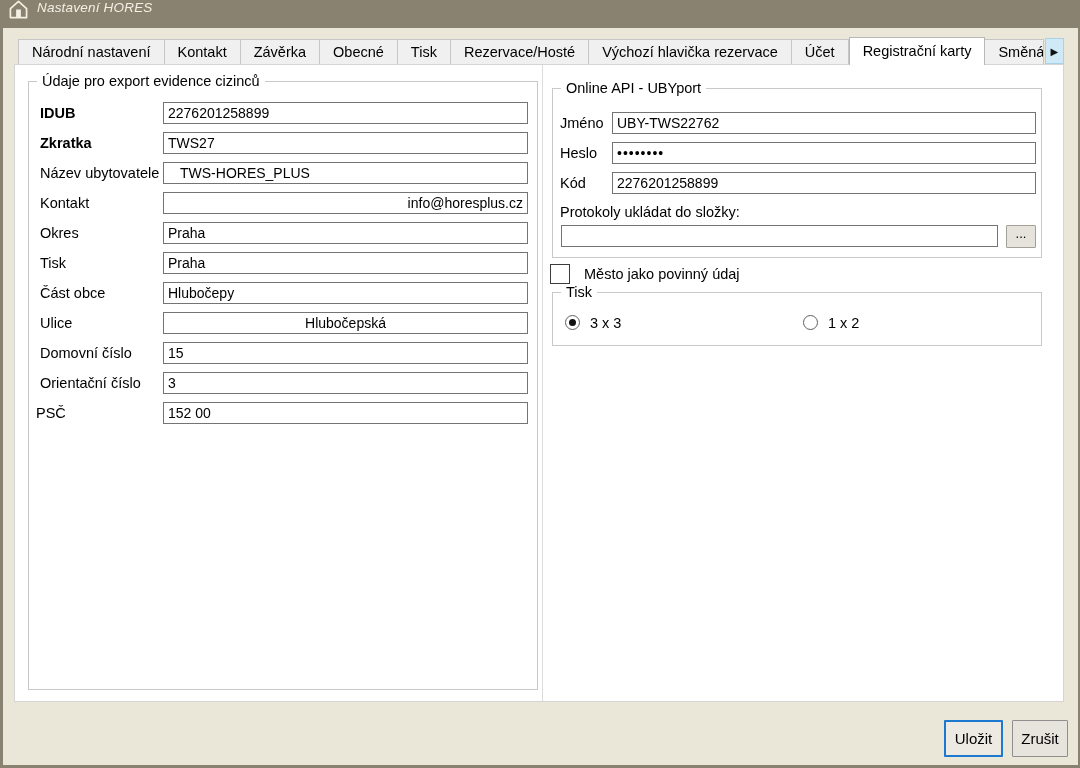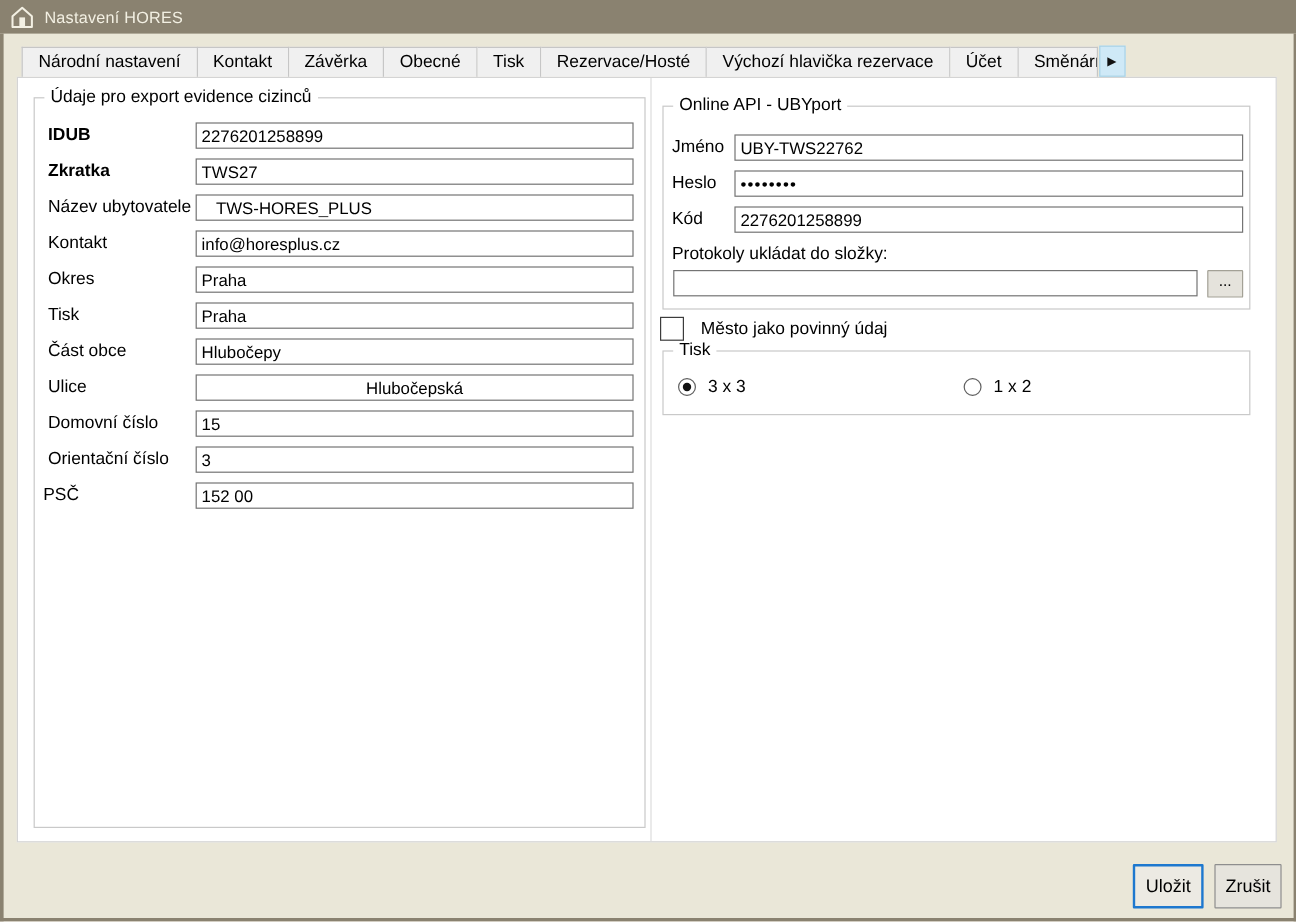--- a/index.html
+++ b/index.html
@@ -9,21 +9,21 @@
     font-family:"Liberation Sans", sans-serif;
     background:#eae7d8;
     overflow:hidden;
     color:#000;
   }
 
   
   .titlebar {
     position:absolute; left:0; top:0; width:1080px; height:28px;
     background:#8a8270; color:#f3f0e3;
-    display:flex; align-items:center; z-index:10;
+    display:flex; align-items:flex-start; z-index:10;font-style:italic;
   }
   .app-icon { margin-left:9px; width:19px; height:19px; display:block; }
   .win-title { margin-left:9px; font-size:13.5px; letter-spacing:.2px; }
   .min-icon { position:absolute; left:950px; top:19px; width:13px; height:2px; background:#f3f0e3; }
   .esc-label { position:absolute; left:1013px; top:8px; font-size:9.5px; letter-spacing:.5px; color:#efecdc; }
   .close-icon { position:absolute; left:1038px; top:5px; font-size:14px; color:#f3f0e3; line-height:18px; }
   .frame-left   { position:absolute; left:0; top:28px; bottom:0; width:3px;  background:#8a8270; z-index:9; }
   .frame-right  { position:absolute; right:0; top:28px; bottom:0; width:2px; background:#8a8270; z-index:9; }
   .frame-bottom { position:absolute; left:0; right:0; bottom:0; height:3px;  background:#8a8270; z-index:9; }
 
@@ -123,20 +123,21 @@
 
 <div class="tabs">
   <div class="tab">Národní nastavení</div>
   <div class="tab">Kontakt</div>
   <div class="tab">Závěrka</div>
   <div class="tab">Obecné</div>
   <div class="tab">Tisk</div>
   <div class="tab">Rezervace/Hosté</div>
   <div class="tab">Výchozí hlavička rezervace</div>
   <div class="tab">Účet</div>
+  <div class="tab active">Registrační karty</div>
   <div class="tab clipped">Směnárna</div>
   <div class="tab-scroll">
       <span>▶</span>
     </div>
 </div>
 
 <div class="panel"></div>
 <div class="panel-divider"></div>
 
 <div class="groupbox gb-export">
@@ -146,21 +147,21 @@
 <span class="flabel bold" style="left:40px; top:102px">IDUB</span>
 <input class="finput" style="left: 163px; top: 102px; width: 365px;" value="2276201258899">
 
 <span class="flabel bold" style="left:40px; top:132px">Zkratka</span>
 <input class="finput" style="left: 163px; top: 132px; width: 365px;" value="TWS27">
 
 <span class="flabel" style="left:40px; top:162px">Název ubytovatele</span>
 <input class="finput" style="left: 163px; top: 162px; width: 365px; padding-left: 16px;" value="TWS-HORES_PLUS">
 
 <span class="flabel" style="left:40px; top:192px">Kontakt</span>
-<input class="finput" style="left: 163px; top: 192px; width: 365px;" value="info@horesplus.cz">
+<input class="finput" style="left: 163px; top: 192px; width: 365px; text-align: right;" value="info@horesplus.cz">
 
 <span class="flabel" style="left:40px; top:222px">Okres</span>
 <input class="finput" style="left: 163px; top: 222px; width: 365px;" value="Praha">
 
 <span class="flabel" style="left:40px; top:252px">Tisk</span>
 <input class="finput" style="left: 163px; top: 252px; width: 365px;" value="Praha">
 
 <span class="flabel" style="left:40px; top:282px">Část obce</span>
 <input class="finput" style="left: 163px; top: 282px; width: 365px;" value="Hlubočepy">
 

